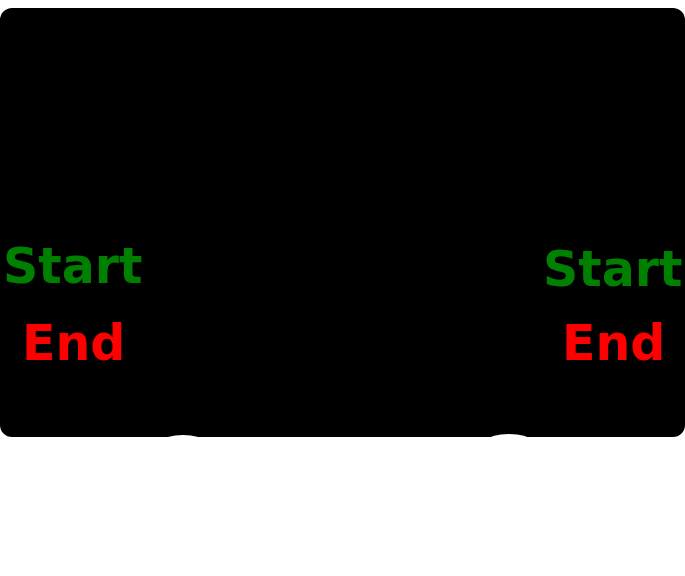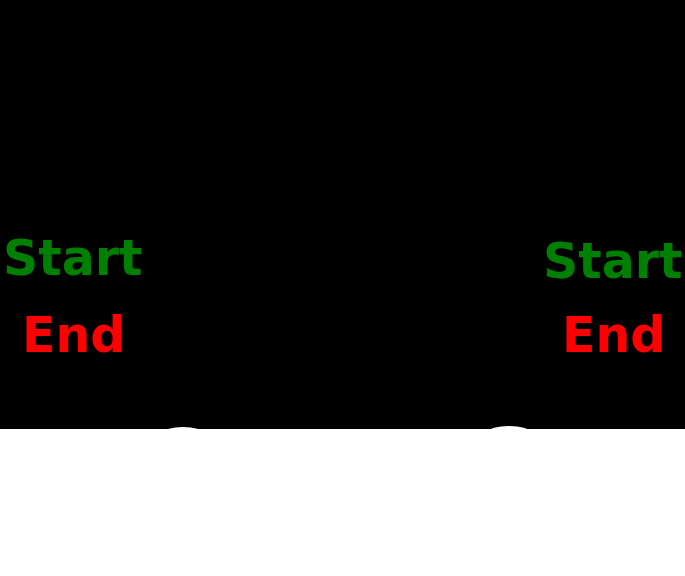--- a/index.html
+++ b/index.html
@@ -9,24 +9,25 @@
   body {
     width: 685px;
     height: 576px;
     position: relative;
     overflow: hidden;
     font-family: "DejaVu Sans", "Liberation Sans", sans-serif;
   }
   #canvas {
     position: absolute;
     left: 0;
-    top: 0;
+    top: 8px;
     width: 685px;
     height: 429px;
     background: #000000;
+    border-radius: 12px;
   }
   .label {
     position: absolute;
     font-weight: bold;
     font-size: 49px;
     line-height: 1;
     white-space: nowrap;
     letter-spacing: 0;
   }
   .start-left  { left: 3px;   top: 234px; }

